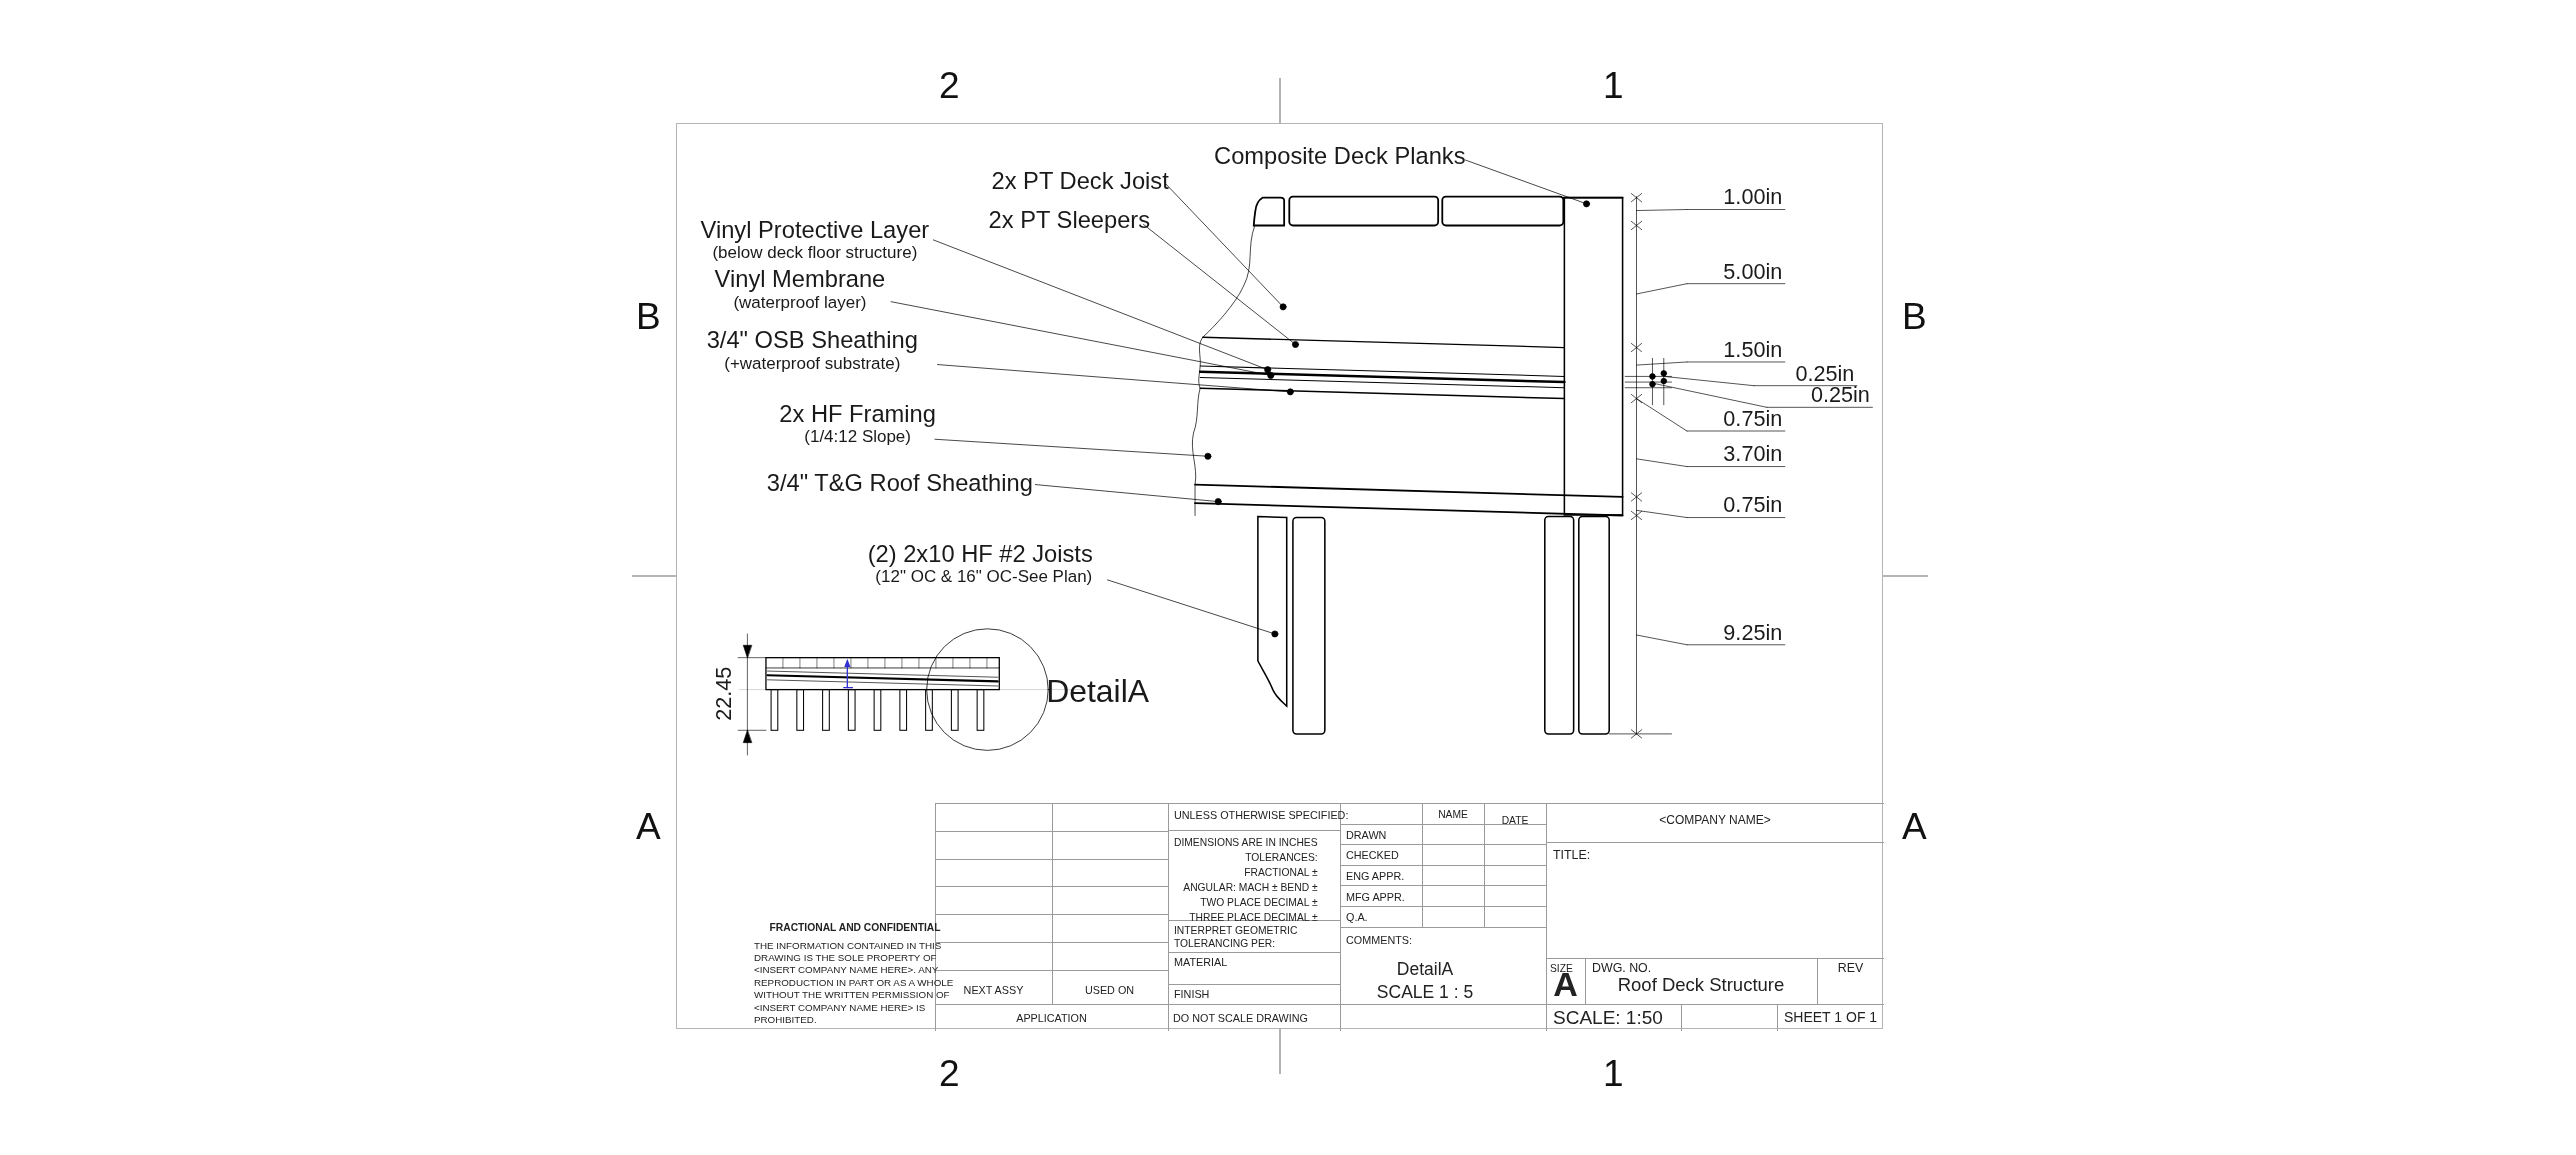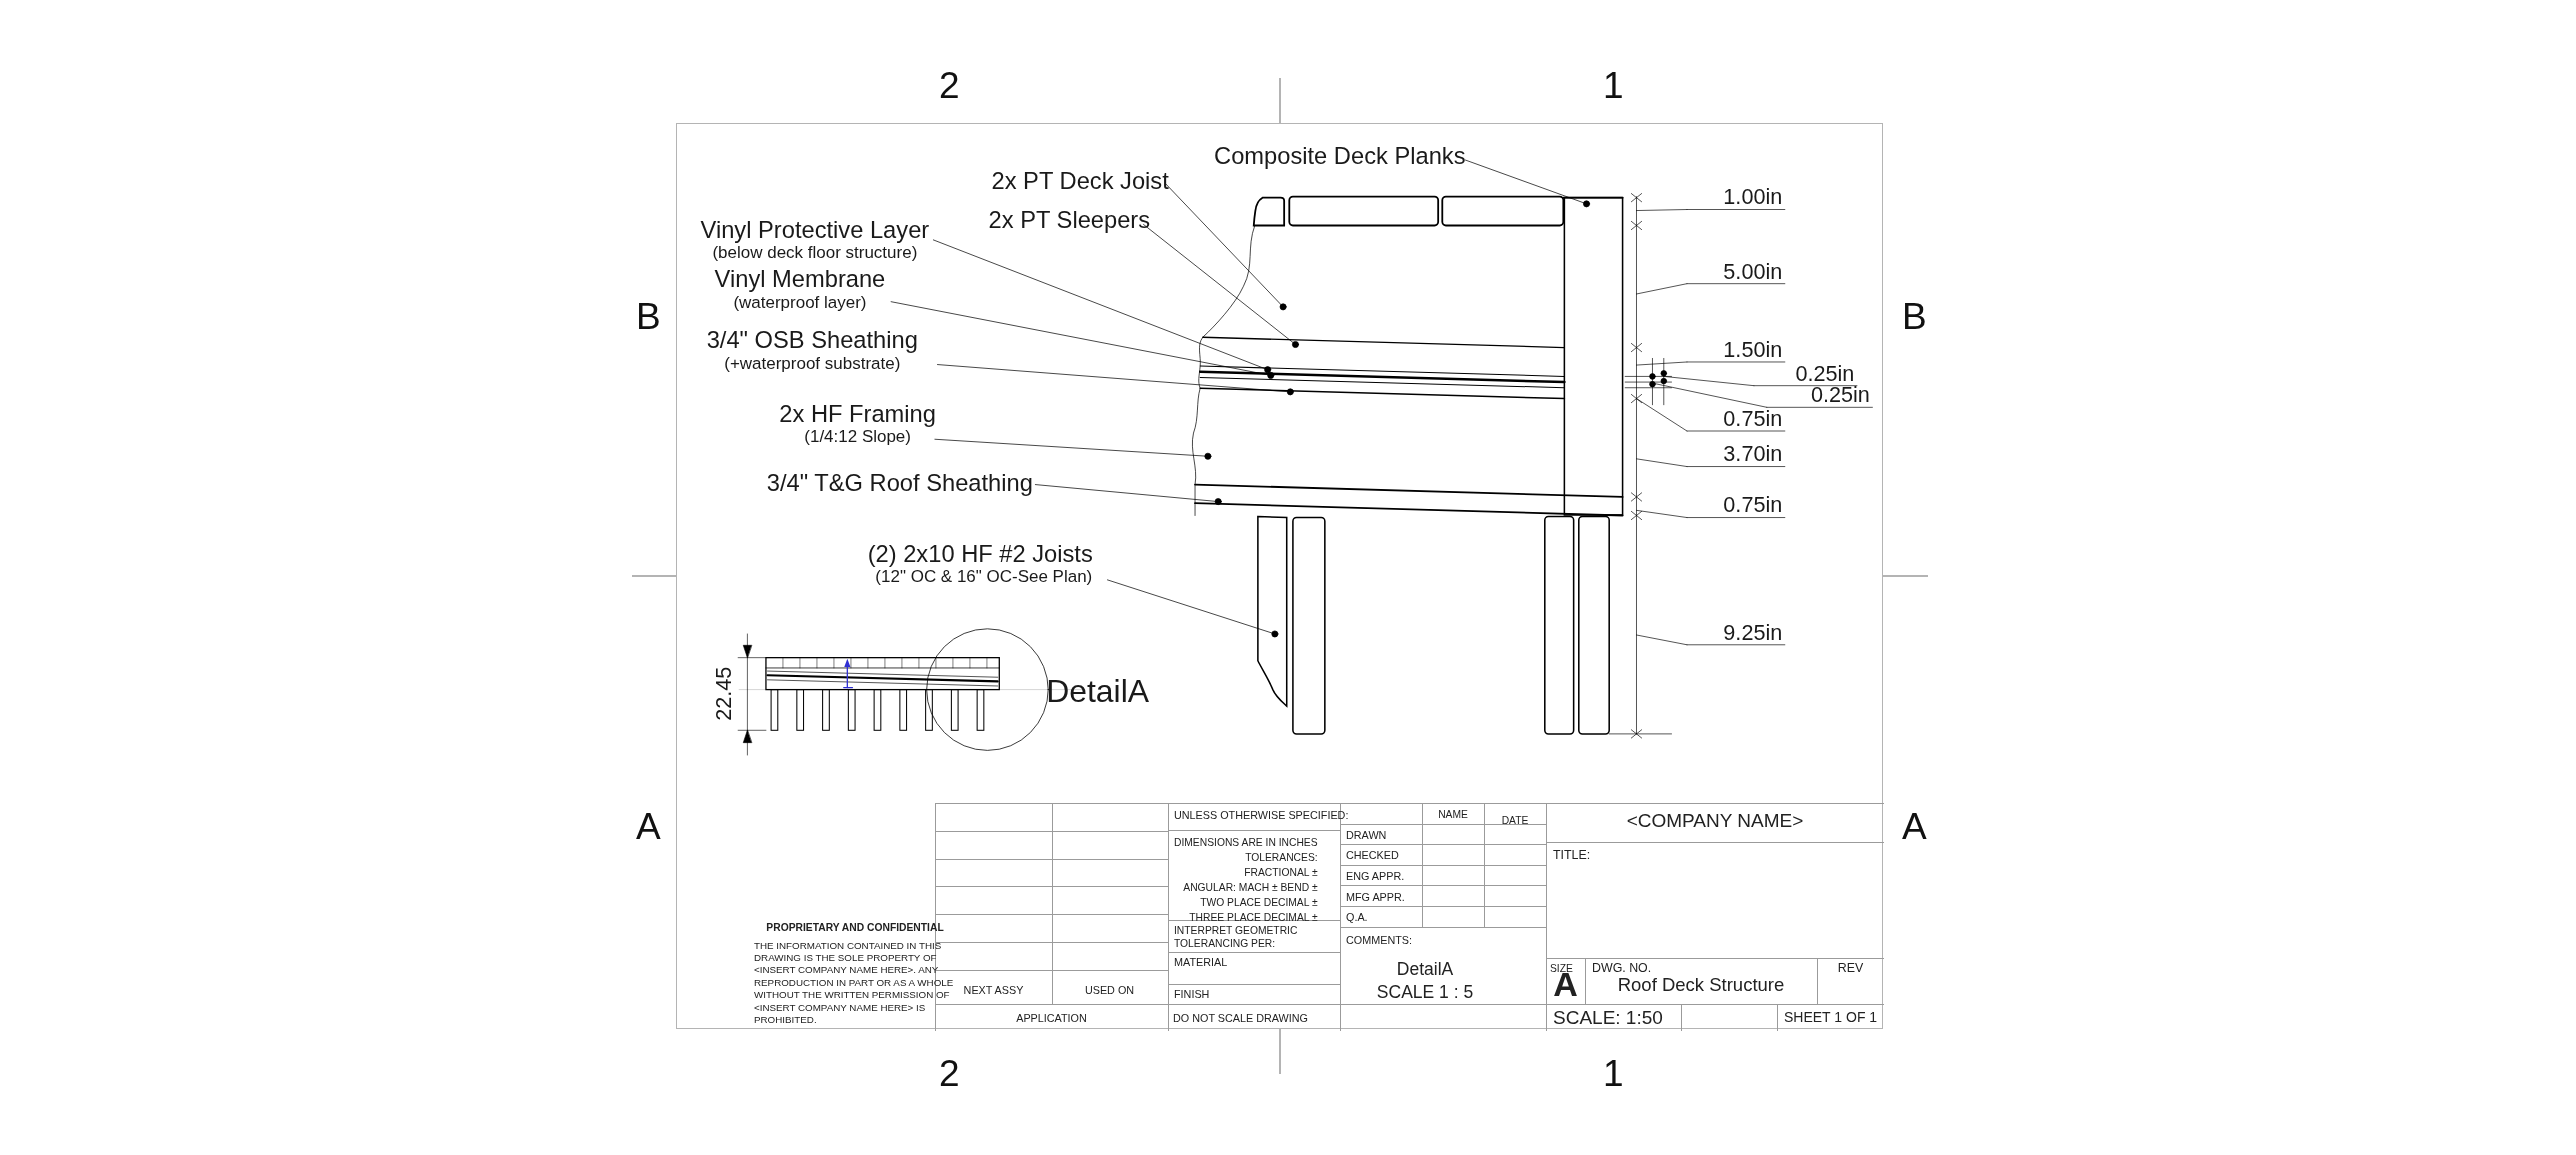--- a/index.html
+++ b/index.html
@@ -255,30 +255,30 @@
       <div class="tbt ctr" style="left:487px;top:4.1px;width:62px;font-size:10.3px;">NAME</div>
       <div class="tbt ctr" style="left:549px;top:10px;width:62px;font-size:10.3px;">DATE</div>
       <div class="tbt" style="left:411px;top:25px;">DRAWN</div>
       <div class="tbt" style="left:411px;top:45px;">CHECKED</div>
       <div class="tbt" style="left:411px;top:66px;">ENG APPR.</div>
       <div class="tbt" style="left:411px;top:87px;">MFG APPR.</div>
       <div class="tbt" style="left:411px;top:107px;">Q.A.</div>
       <div class="tbt" style="left:411px;top:130px;">COMMENTS:</div>
       <div class="tbt ctr" style="left:387px;top:154px;width:206px;font-size:17.5px;line-height:24px;">DetailA</div>
       <div class="tbt ctr" style="left:387px;top:177px;width:206px;font-size:17.5px;line-height:24px;">SCALE 1 : 5</div>
-      <div class="tbt ctr" style="left:611px;top:10.3px;width:338px;font-size:19px;">&lt;COMPANY NAME&gt;</div>
+      <div class="tbt ctr" style="left:611px;top:10.3px;width:338px;font-size:12px;">&lt;COMPANY NAME&gt;</div>
       <div class="tbt" style="left:618px;top:45px;font-size:12.4px;">TITLE:</div>
       <div class="tbt" style="left:615px;top:158px;font-size:10.3px;">SIZE</div>
       <div class="tbt ctr" style="left:611px;top:163px;width:39px;font-size:34px;font-weight:bold;line-height:36px;">A</div>
       <div class="tbt" style="left:657px;top:158px;font-size:12.4px;">DWG.  NO.</div>
       <div class="tbt ctr" style="left:650px;top:174px;width:232px;font-size:18.5px;">Roof Deck Structure</div>
       <div class="tbt ctr" style="left:882px;top:158px;width:67px;font-size:12.4px;">REV</div>
       <div class="tbt" style="left:618px;top:207px;font-size:19px;">SCALE: 1:50</div>
       <div class="tbt" style="left:849px;top:207px;font-size:14px;">SHEET 1 OF 1</div>
     </div>
 
     <div class="prop">
-      <b>PROPRIETARY AND CONFIDENTIAL</b>
+      <b>FRACTIONAL AND CONFIDENTIAL</b>
       <span>THE INFORMATION CONTAINED IN THIS DRAWING IS THE SOLE PROPERTY OF &lt;INSERT COMPANY NAME HERE&gt;.  ANY REPRODUCTION IN PART OR AS A WHOLE WITHOUT THE WRITTEN PERMISSION OF &lt;INSERT COMPANY NAME HERE&gt; IS PROHIBITED.</span>
     </div>
   </div>
 </div>
 
 
 </body></html>

